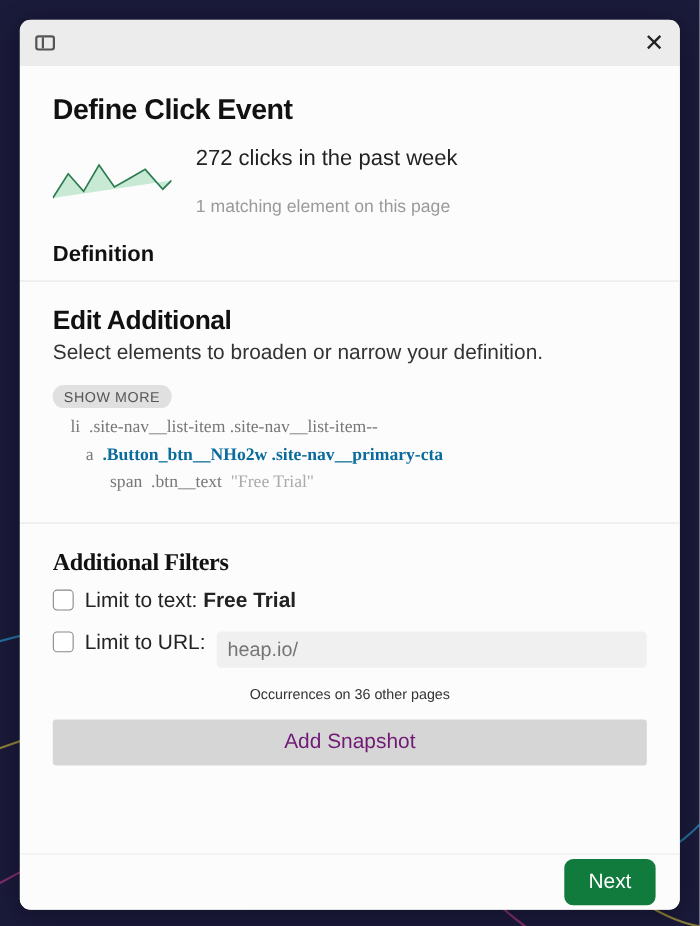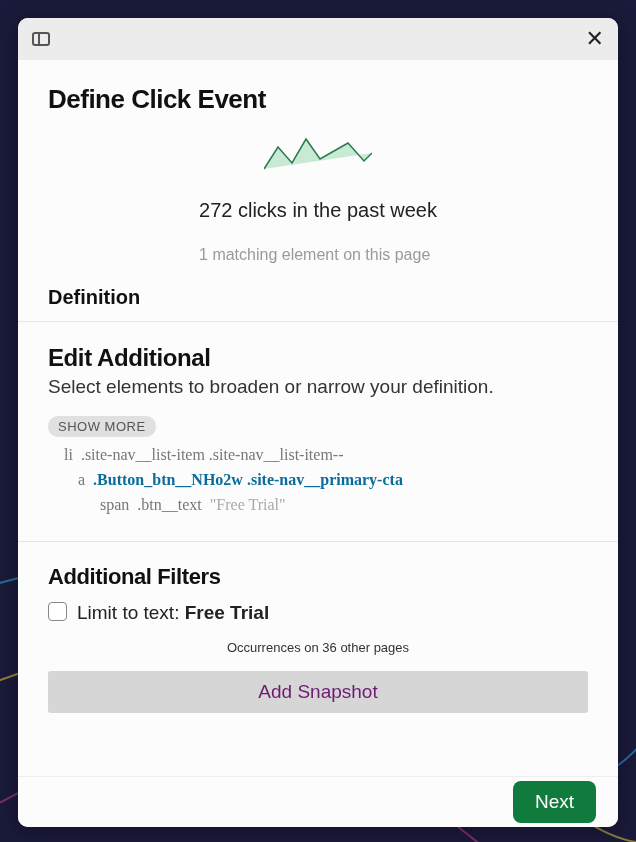--- a/index.html
+++ b/index.html
@@ -75,21 +75,20 @@
     font-weight: 700;
     color: #111;
     margin-bottom: 18px;
     letter-spacing: -0.5px;
   }
   .summary-row {
     display: flex;
     align-items: center;
     gap: 22px;
     margin-bottom: 22px;
-    flex-direction: column;
   }
   .sparkline {
     width: 108px;
     height: 44px;
   }
   .summary-text .line1 {
     font-size: 20px;
     color: #222;
   }
   .summary-text .line2 {
@@ -146,20 +145,21 @@
   .css-path .quoted { color: #aaa; }
   .section-filters {
     padding: 22px 30px 20px 30px;
   }
   .filters-title {
     font-size: 22px;
     font-weight: 700;
     color: #111;
     letter-spacing: -0.4px;
     margin-bottom: 12px;
+    font-family: Liberation Serif, serif;
   }
   .filter-row {
     display: flex;
     gap: 10px;
     font-size: 19px;
     color: #222;
     margin-bottom: 16px;
   }
   .chk {
     width: 19px;
@@ -269,20 +269,25 @@
       <div class="filters-title">Additional Filters</div>
 
       <div class="filter-row">
         <div class="chk"></div>
         <span>
           <span>Limit to text:</span>
           <span class="bold">Free Trial</span>
         </span>
       </div>
 
+      <div class="filter-row">
+        <div class="chk"></div>
+        <span>Limit to URL:</span>
+        <input class="url-input" type="text" placeholder="heap.io/" style="">
+      </div>
 
       <div class="occurrences">Occurrences on 36 other pages</div>
 
       <button class="add-snapshot">Add Snapshot</button>
     </div>
 
   </div>
 
   <div class="modal-footer">
     <button class="next-btn">Next</button>

